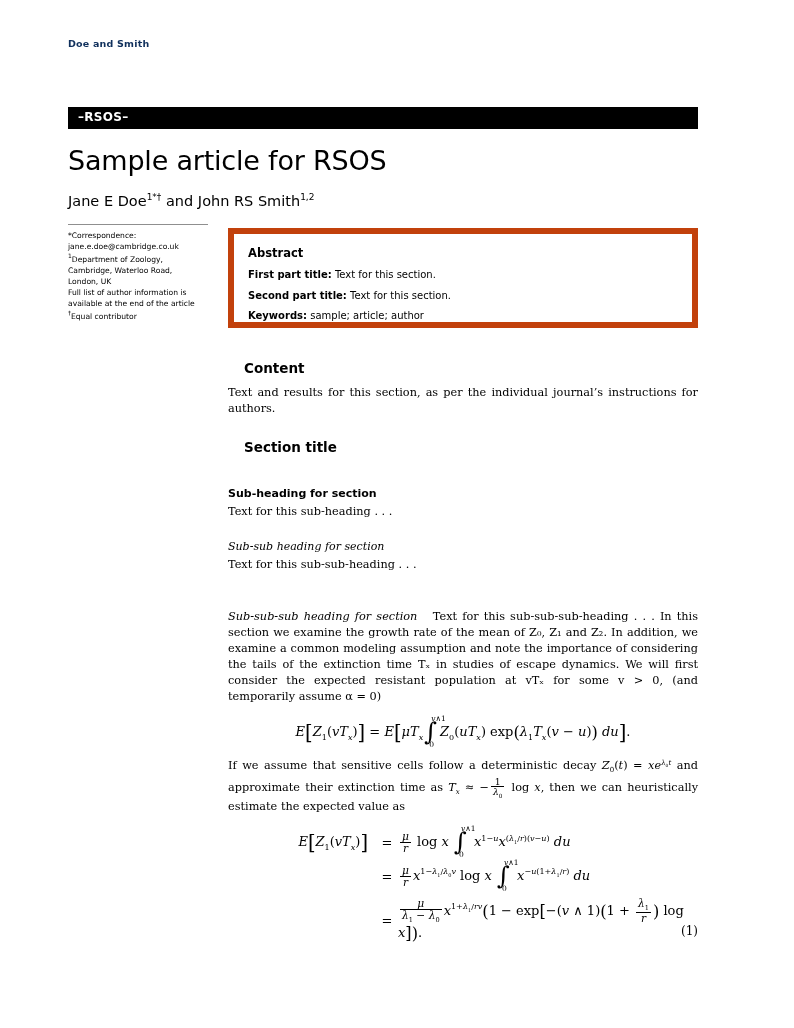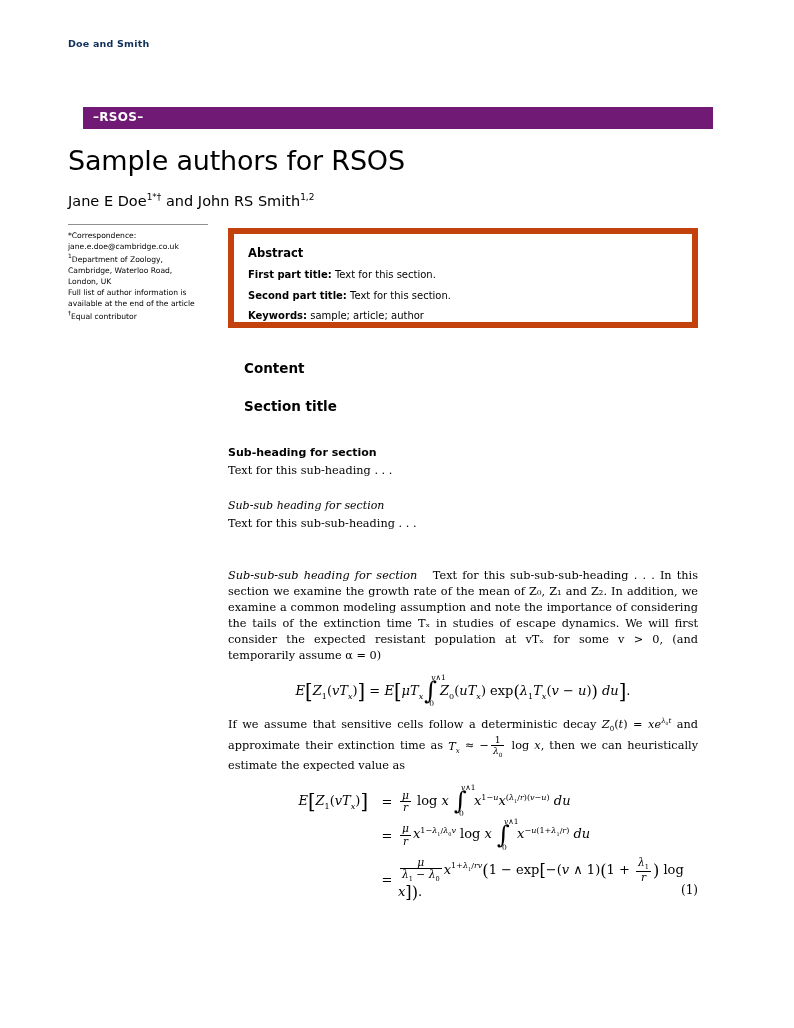--- a/index.html
+++ b/index.html
@@ -33,22 +33,21 @@
     letter-spacing: 0.2px;
   }
 
   
   .journal-bar {
     position: absolute;
     left: 68px;
     top: 107px;
     width: 630px;
     height: 22px;
-    background: #701a75;
-    margin-left: 15px;
+    background: #000000;
   }
   .journal-bar-label {
     position: absolute;
     left: 10px;
     top: 3px;
     color: #ffffff;
     font-family: "DejaVu Sans", sans-serif;
     font-size: 12px;
     font-weight: bold;
     letter-spacing: 0.3px;
@@ -244,21 +243,21 @@
 <body>
 
 <div class="page">
 
   <div class="runhead">Doe and Smith</div>
 
   <div class="journal-bar">
     <span class="journal-bar-label">–RSOS–</span>
   </div>
 
-  <div class="title">Sample authors for RSOS</div>
+  <div class="title">Sample article for RSOS</div>
 
   <div class="authors">
     <span>Jane E Doe</span><sup>1*†</sup><span> and </span><span>John RS Smith</span><sup>1,2</sup>
   </div>
 
   <div class="corr">
     <div class="rule"></div>
     <span class="line">*Correspondence:</span>
     <span class="line">jane.e.doe@cambridge.co.uk</span>
     <span class="line"><sup>1</sup><span>Department of Zoology,</span></span>
@@ -274,20 +273,21 @@
       <div class="abstract-title">Abstract</div>
       <div class="abs-line"><b>First part title:</b><span> Text for this section.</span></div>
       <div class="abs-line"><b>Second part title:</b><span> Text for this section.</span></div>
       <div class="abs-line"><b>Keywords:</b><span> sample; article; author</span></div>
     </div>
   </div>
 
   <div class="body-col">
 
     <h2 class="sec">Content</h2>
+    <p class="para">Text and results for this section, as per the individual journal’s instructions for authors.</p>
 
     <h2 class="sec spaced">Section title</h2>
 
     <h3 class="subsec">Sub-heading for section</h3>
     <p class="para">Text for this sub-heading . . .</p>
 
     <h4 class="subsubsec">Sub-sub heading for section</h4>
     <p class="para">Text for this sub-sub-heading . . .</p>
 
     <p class="para" style="margin-top:36px;">

